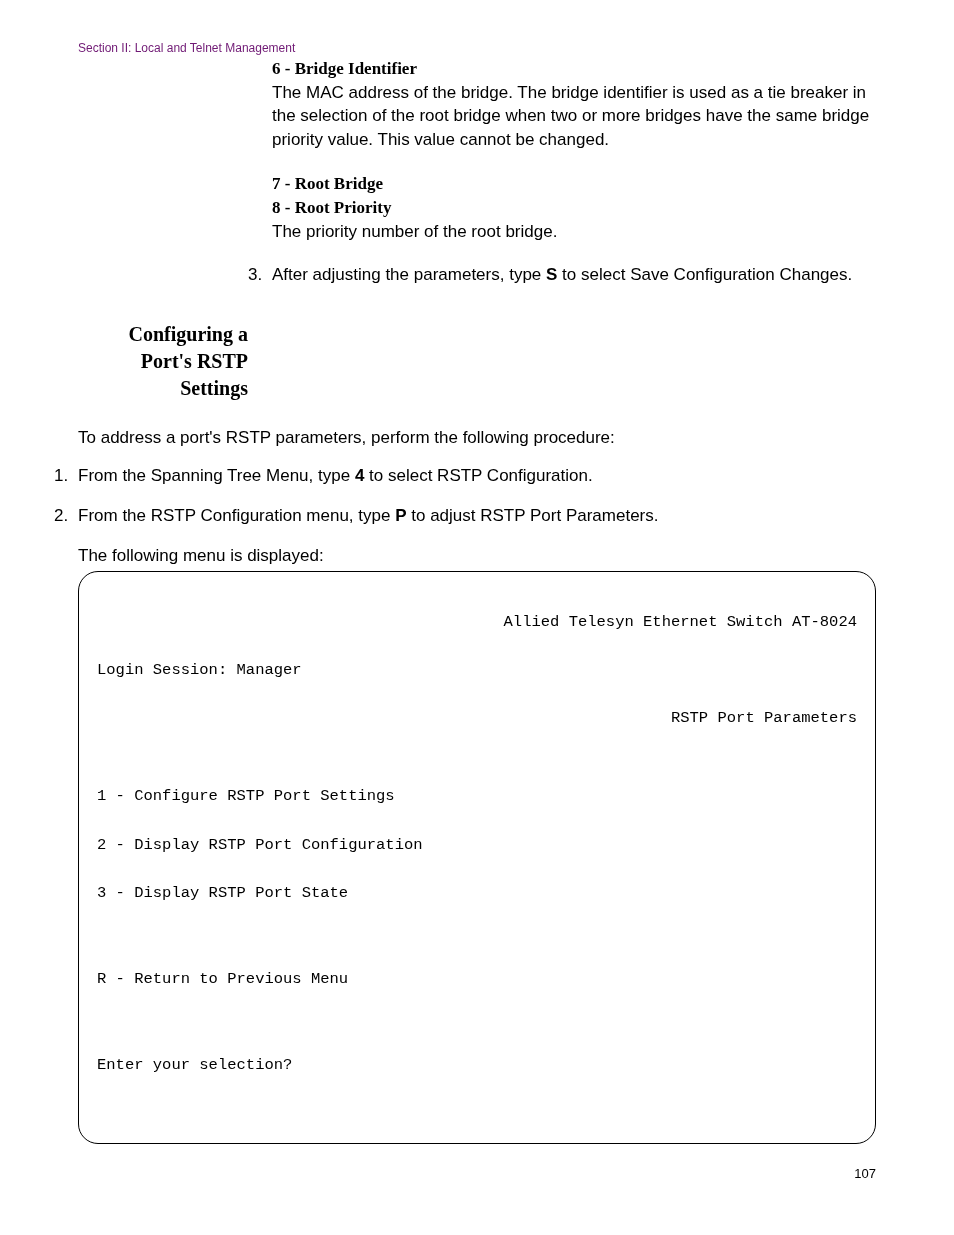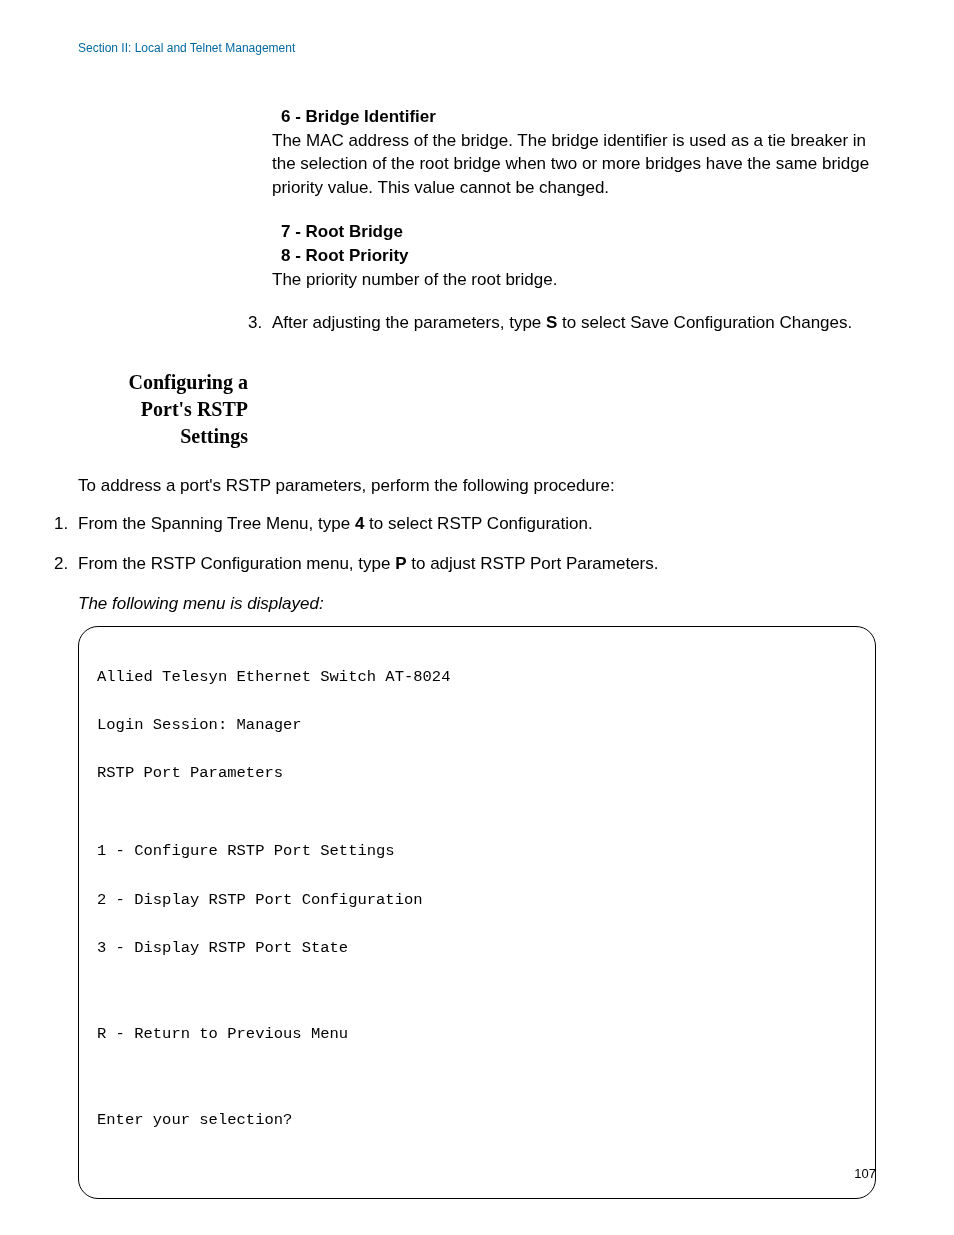--- a/index.html
+++ b/index.html
@@ -9,63 +9,63 @@
       line-height: 1.4;
       color: #000;
       background: #fff;
       width: 954px;
       height: 1235px;
       position: relative;
       padding: 40px 78px 30px 78px;
     }
     .header-line {
       font-size: 12px;
-      color: #0369a1;
-      margin-bottom: 48px;
+      color: #701a75;
     }
     .two-col {
       display: flex;
       gap: 24px;
     }
     .left-col {
       width: 170px;
       flex-shrink: 0;
       text-align: right;
     }
     .right-col {
       flex: 1;
     }
     .def-title {
       font-weight: bold;
-      margin-left: 9px;
+      margin-left: 0;
+      font-family: Liberation Serif, serif;
     }
     .def-body { margin-bottom: 20px; }
     .step-list { list-style: none; }
     .step-item { display: flex; margin-bottom: 16px; }
     .step-num { width: 24px; flex-shrink: 0; }
     .step-text { flex: 1; }
     .section-title {
       font-family: 'Times New Roman', serif;
       font-weight: bold;
       font-size: 20px;
       line-height: 1.35;
     }
     .intro { margin-bottom: 14px; }
-    .follow-text { margin-top: 10px; margin-bottom: 11px; font-style: italic; }
+    .follow-text { margin-top: 10px; margin-bottom: 4px; }
     .terminal {
       border: 1.5px solid #000;
       border-radius: 20px;
       padding: 14px 18px 18px 18px;
       font-family: 'Courier New', monospace;
       font-size: 15.5px;
       line-height: 1.55;
       white-space: pre;
       margin-top: 4px;
     }
-    .terminal .center-line { text-align: left; }
+    .terminal .center-line { text-align: right; }
     .page-num {
       position: absolute;
       bottom: 52px;
       right: 78px;
       font-size: 13px;
     }
     b.key { font-weight: bold; }
   </style>
 </head>
 <body>

